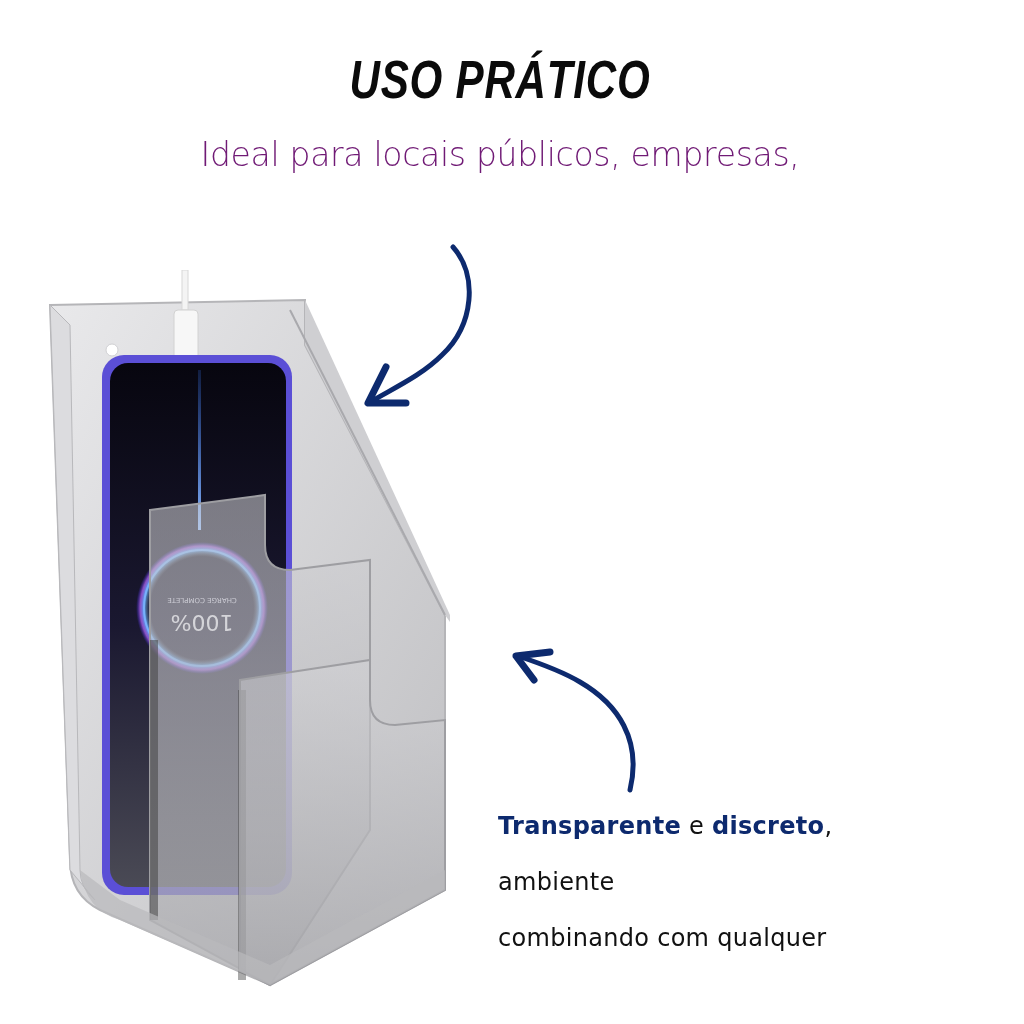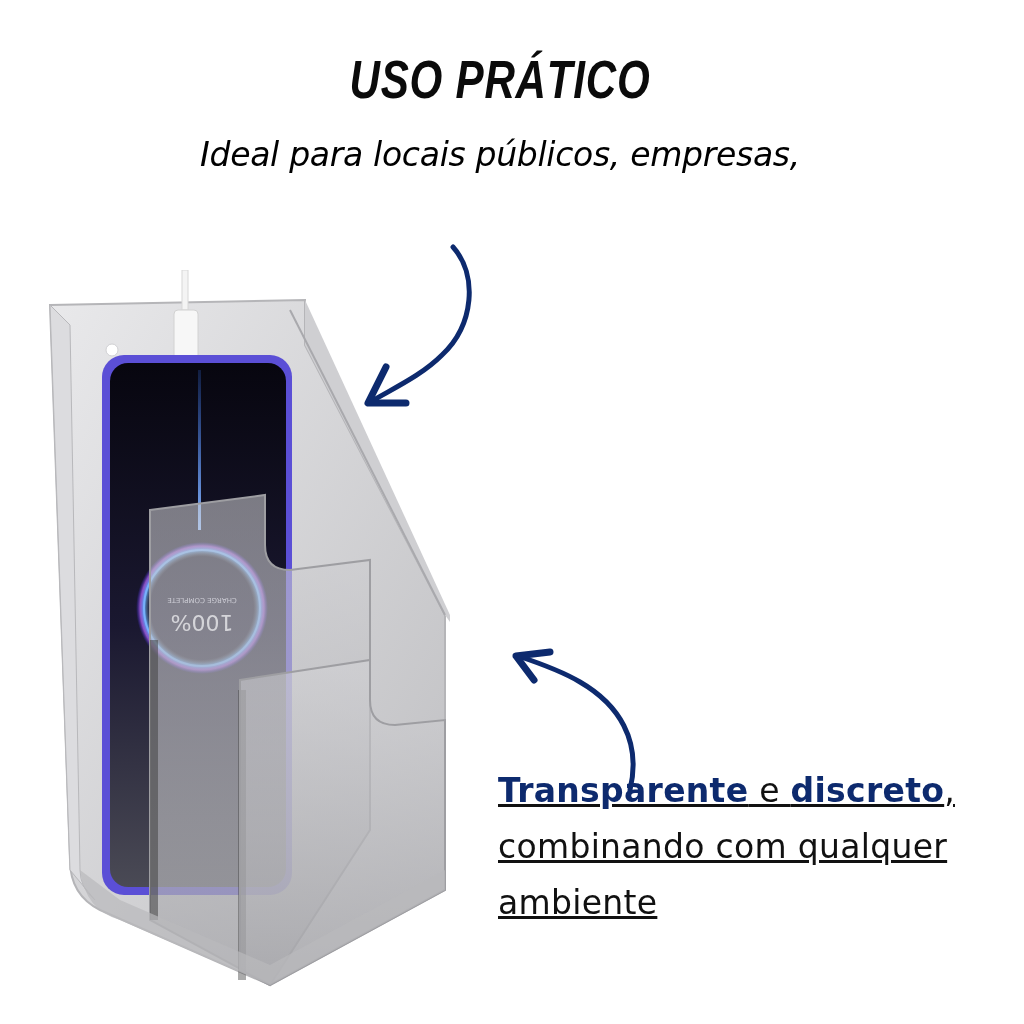--- a/index.html
+++ b/index.html
@@ -25,34 +25,32 @@
       line-height: 70px;
     }
     .subtitle {
       position: absolute;
       left: 120px; top: 128px; width: 760px;
       text-align: center;
       font-family: "DejaVu Sans", sans-serif;
       font-weight: 300;
       font-size: 33px;
       line-height: 54px;
-      color: #000000;
+      color: #701a75;
       letter-spacing: -0.3px;
-      font-style: italic;
     }
     .subtitle span { display: block; }
     .feature {
       position: absolute;
-      left: 498px; top: 763px; width: 500px;
+      left: 498px; top: 798px; width: 500px;
       font-family: "DejaVu Sans", sans-serif;
-      font-size: 33px;
+      font-size: 24px;
       line-height: 56px;
       color: #111111;
       letter-spacing: 0.3px;
-      text-decoration: underline;
     }
     .feature .line { display: block; white-space: nowrap; }
     .feature .em {
       color: #0d2a6e;
       font-weight: 700;
     }
     .arrow { position: absolute; }
     .product { position: absolute; left: 40px; top: 270px; width: 430px; height: 720px; }
   </style>
 </head>
@@ -129,15 +127,15 @@
   <rect x="110" y="370" width="8" height="280" fill="#444" opacity="0.55"></rect>
   <rect x="198" y="420" width="8" height="290" fill="#444" opacity="0.45"></rect>
 
   <path d="M200 410 L330 390 L330 430 Q330 455 355 455 L405 450 L405 620 L230 715 L200 700 Z" fill="url(#acrylFront)" stroke="#9e9ea2" stroke-width="2"></path>
 
   <path d="M40 600 Q45 640 80 650 L230 715 L405 620 L405 600 L230 695 L80 630 Z" fill="#b9b9bc" opacity="0.7"></path>
 </svg>
 
 <div class="feature">
   <span class="line"><span class="em">Transparente</span><span style="white-space:pre"> e </span><span class="em">discreto</span><span>,</span></span>
+  <span class="line">ambiente</span>
   <span class="line">combinando com qualquer</span>
-  <span class="line">ambiente</span>
 </div>
 
 </body></html>

